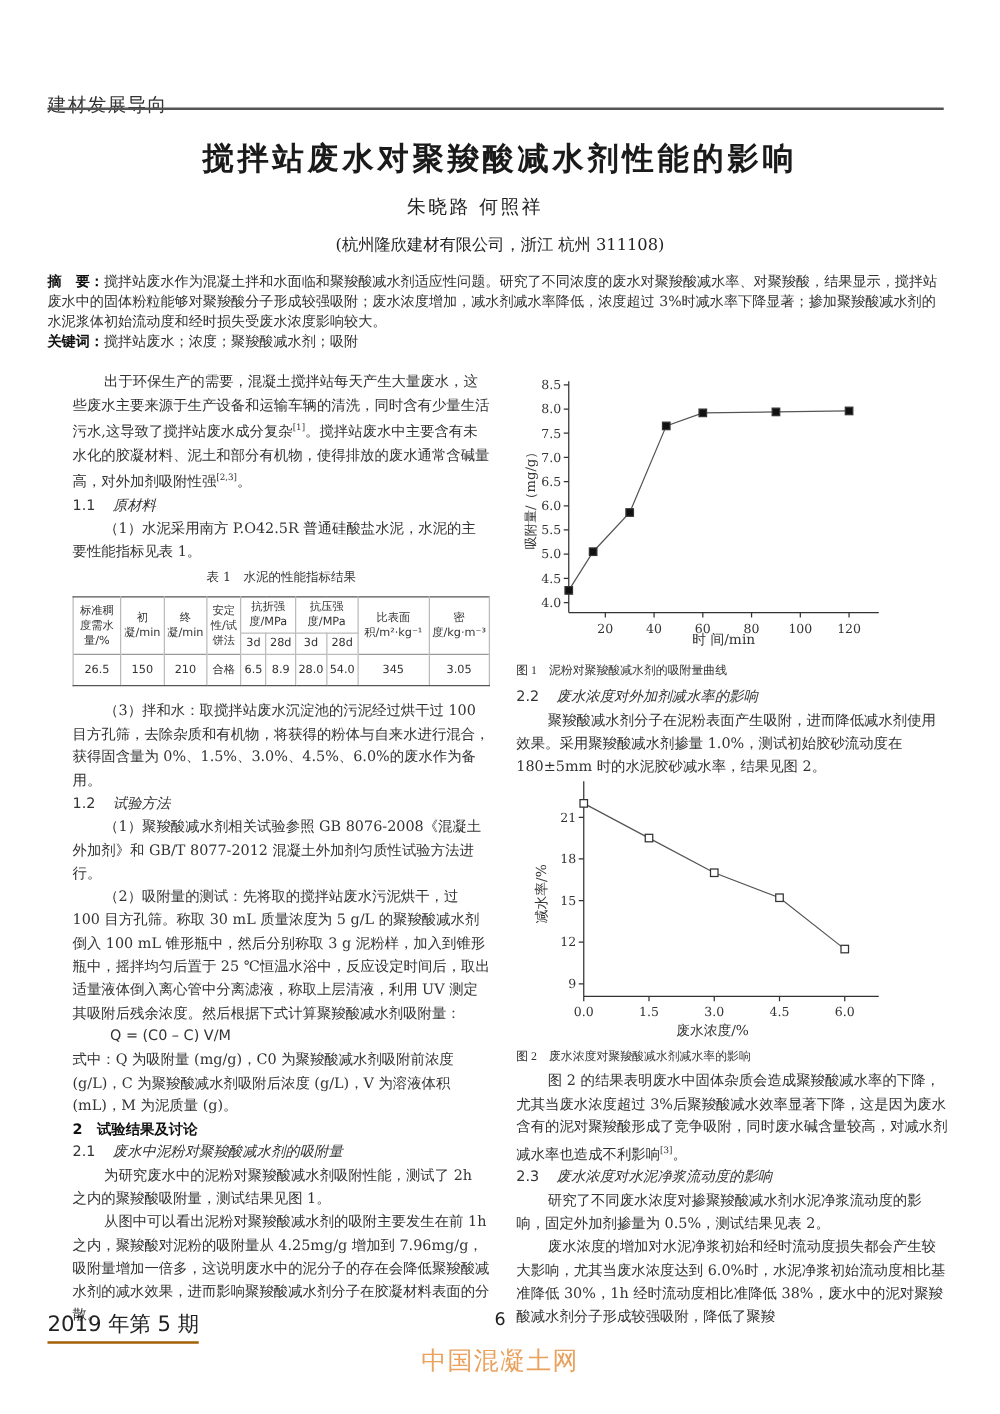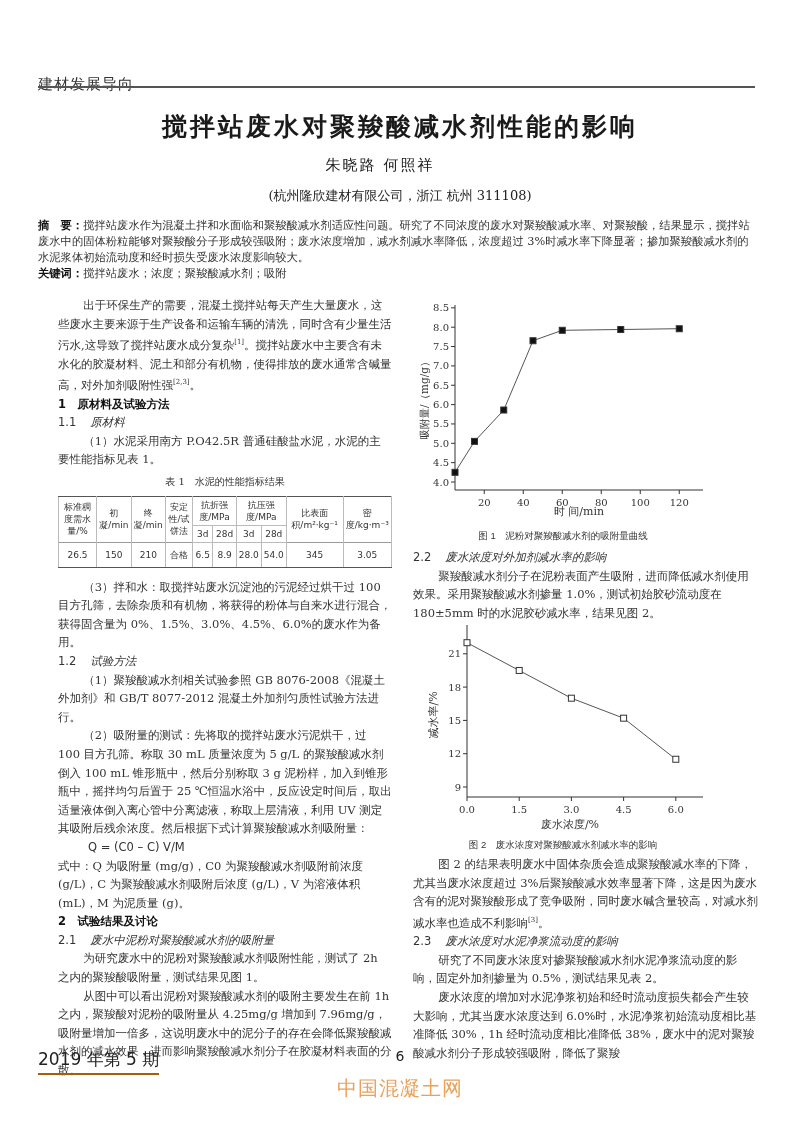--- a/index.html
+++ b/index.html
@@ -25,42 +25,41 @@
   table.t1 { border-collapse:collapse; width:334px; font-size:9px; text-align:center; font-family:"DejaVu Sans", sans-serif; color:#333; }
   table.t1 td { border-left:1px solid #bbb; border-right:1px solid #bbb; padding:2px 1px; line-height:12px; }
   table.t1 tr.top td { border-top:1.5px solid #555; }
   table.t1 tr.bottom td { border-bottom:1.5px solid #555; }
   table.t1 tr.mid td.sub, table.t1 tr.top td.grp { border-bottom:1px solid #bbb; }
   table.t1 tr.data td { border-top:1px solid #999; padding:6px 1px; }
   .formula { padding-left:30px; font-family:"DejaVu Sans", sans-serif; }
   .right-col { left:413px; top:548px; width:345px; }
   .right-col2 { left:413px; top:855px; width:345px; }
   .chart svg text { font-family:"DejaVu Serif", serif; fill:#333; }
-  .fig-cap { font-size:9.5px; text-align:center; color:#333; font-family:Liberation Sans, sans-serif; }
+  .fig-cap { font-size:9.5px; color:#333; font-family:Liberation Serif, serif; }
   .footer-issue { left:38px; top:1048px; font-size:17px; font-family:"DejaVu Sans", sans-serif; border-bottom:2px solid #a16207; padding-bottom:2px; }
   .page-num { left:0; width:800px; top:1048px; text-align:center; font-size:14px; font-family:"DejaVu Sans", sans-serif; }
   .watermark { left:0; width:800px; top:1075px; text-align:center; font-size:20px; color:#e9a15c; font-family:"DejaVu Sans", sans-serif; letter-spacing:1px; }
 </style>
 </head>
 <body>
 
 <div class="abs running-head">建材发展导向</div>
 <div class="abs head-rule"></div>
 <div class="abs title">搅拌站废水对聚羧酸减水剂性能的影响</div>
 <div class="abs authors">朱晓路   何照祥</div>
 <div class="abs affil">(杭州隆欣建材有限公司，浙江   杭州   311108)</div>
 
 <div class="abs abstract">
   <div><b>摘　要：</b><span>搅拌站废水作为混凝土拌和水面临和聚羧酸减水剂适应性问题。研究了不同浓度的废水对聚羧酸减水率、对聚羧酸，结果显示，搅拌站废水中的固体粉粒能够对聚羧酸分子形成较强吸附；废水浓度增加，减水剂减水率降低，浓度超过 3%时减水率下降显著；掺加聚羧酸减水剂的水泥浆体初始流动度和经时损失受废水浓度影响较大。</span></div>
   <div><b>关键词：</b><span>搅拌站废水；浓度；聚羧酸减水剂；吸附</span></div>
 </div>
 
 <div class="abs col left-col">
   <p><span>出于环保生产的需要，混凝土搅拌站每天产生大量废水，这些废水主要来源于生产设备和运输车辆的清洗，同时含有少量生活污水,这导致了搅拌站废水成分复杂</span><span class="sup">[1]</span><span>。搅拌站废水中主要含有未水化的胶凝材料、泥土和部分有机物，使得排放的废水通常含碱量高，对外加剂吸附性强</span><span class="sup">[2,3]</span><span>。</span></p>
-  <p class="h1">1　原材料及试验方法</p>
   <p class="h2"><span class="num">1.1</span><span>原材料</span></p>
   <p>（1）水泥采用南方 P.O42.5R 普通硅酸盐水泥，水泥的主要性能指标见表 1。</p>
 
   <div class="tcap">表 1　水泥的性能指标结果</div>
   <table class="t1">
     <tbody>
         <tr class="top">
       <td rowspan="2">标准稠度需水量/%</td>
       <td rowspan="2">初凝/min</td>
       <td rowspan="2">终凝/min</td>

